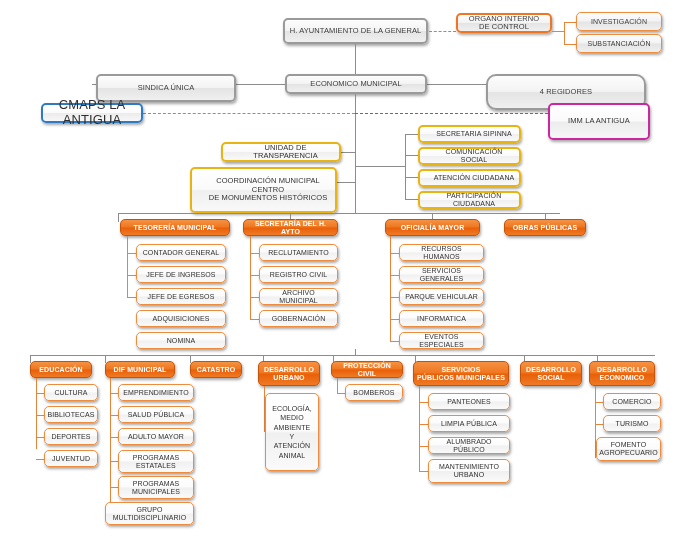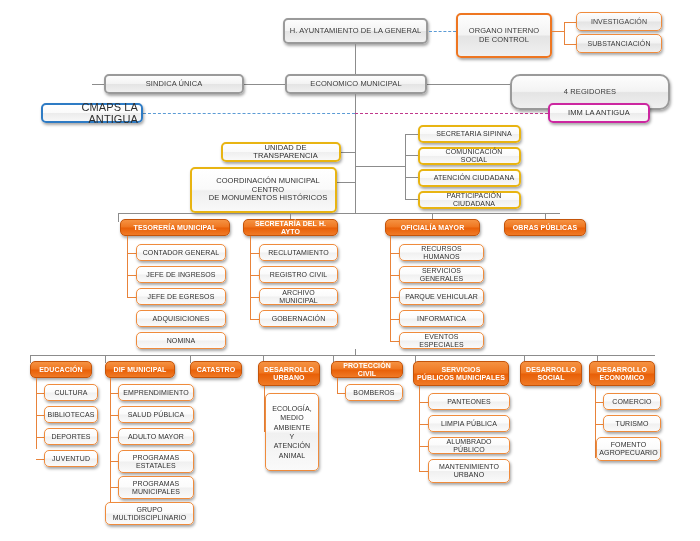--- a/index.html
+++ b/index.html
@@ -61,67 +61,66 @@
     border:2px solid #e8b412;
     color:#2f2f2f;
     font-size:7.5px;
     padding-left:12px;
   }
   
   .bwhite{
     background:linear-gradient(to bottom,#ffffff 0%,#fafafa 48%,#ececec 52%,#f7f7f7 100%);
     border:2px solid #2e7bc4;
     color:#2f2f2f;
-    font-size:11px;
-    text-align:right;
+    font-size:13px;
   }
   
   .mwhite{
     background:linear-gradient(to bottom,#ffffff 0%,#fafafa 48%,#ececec 52%,#f7f7f7 100%);
     border:2px solid #cc27a0;
     color:#2f2f2f;
     font-size:7.5px;
   }
   .t2{white-space:pre-line;}
 </style>
 </head>
 <body>
 
 <div id="chart">
 
   <div class="node grey" style="left:283px;top:18px;width:145px;height:26px;">H. AYUNTAMIENTO DE LA GENERAL</div>
 
   <div class="dash" style="left:429px;top:31px;width:27px;"></div>
 
-  <div class="node grey t2" style="left:456px;top:13px;width:96px;height:45px;border-color:#ee7621;">ORGANO INTERNO
+  <div class="node grey t2" style="left:456px;top:13px;width:96px;height:20px;border-color:#ee7621;">ORGANO INTERNO
 DE CONTROL</div>
 
   <div class="ln v or" style="left:564px;top:22px;height:22px;"></div>
   <div class="ln h or" style="left:552px;top:31px;width:12px;"></div>
   <div class="ln h or" style="left:564px;top:22px;width:12px;"></div>
   <div class="ln h or" style="left:564px;top:44px;width:12px;"></div>
 
   <div class="node grey" style="left:576px;top:12px;width:86px;height:19px;border-color:#ef8b3c;border-width:1.5px;font-size:7px;">INVESTIGACIÓN</div>
   <div class="node grey" style="left:576px;top:34px;width:86px;height:19px;border-color:#ef8b3c;border-width:1.5px;font-size:7px;">SUBSTANCIACIÓN</div>
 
   <div class="ln v" style="left:355px;top:44px;height:31px;"></div>
 
   <div class="ln h" style="left:92px;top:84px;width:516px;"></div>
 
-  <div class="node grey" style="left:104px;top:74px;width:140px;height:20px;">SINDICA ÚNICA</div>
+  <div class="node grey" style="left:96px;top:74px;width:140px;height:28px;">SINDICA ÚNICA</div>
   <div class="node grey" style="left:285px;top:74px;width:142px;height:20px;">ECONOMICO MUNICIPAL</div>
-  <div class="node grey" style="left:510px;top:74px;width:160px;height:36px;border-radius:10px;">4 REGIDORES</div>
+  <div class="node grey" style="left:486px;top:74px;width:160px;height:36px;border-radius:10px;">4 REGIDORES</div>
 
   <div class="ln v" style="left:355px;top:94px;height:119px;"></div>
 
   <div class="dash" style="left:143px;top:113px;width:212px;"></div>
   <div class="dash pk" style="left:355px;top:113px;width:193px;"></div>
 
   <div class="node bwhite" style="left:41px;top:103px;width:102px;height:20px;">CMAPS LA ANTIGUA</div>
-  <div class="node mwhite" style="left:548px;top:103px;width:102px;height:20px;">IMM LA ANTIGUA</div>
+  <div class="node mwhite" style="left:548px;top:103px;width:102px;height:37px;">IMM LA ANTIGUA</div>
 
   <div class="ln h" style="left:341px;top:152px;width:14px;"></div>
   <div class="ln h" style="left:337px;top:182px;width:18px;"></div>
 
   <div class="node ywhite" style="left:221px;top:142px;width:120px;height:20px;">UNIDAD DE TRANSPARENCIA</div>
   <div class="node ywhite t2" style="left:190px;top:167px;width:147px;height:46px;">COORDINACIÓN  MUNICIPAL CENTRO
 DE MONUMENTOS HISTÓRICOS</div>
 
   <div class="ln h" style="left:355px;top:166px;width:50px;"></div>
   <div class="ln v" style="left:405px;top:134px;height:65px;"></div>

